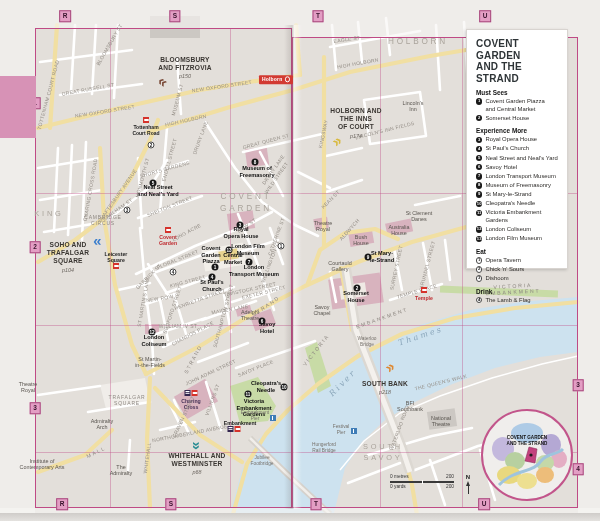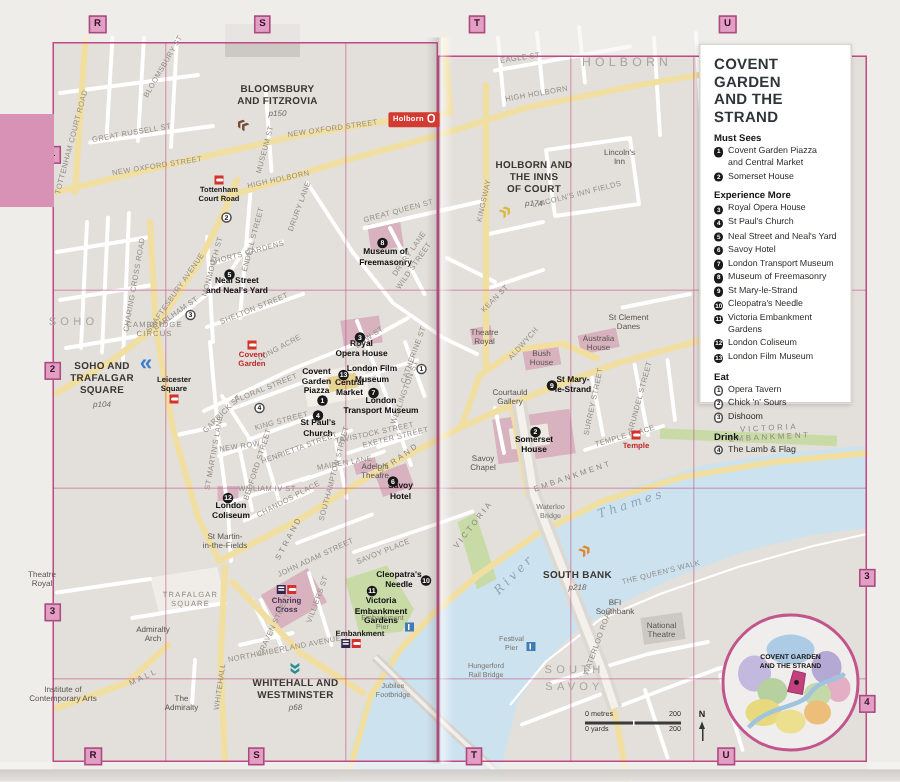--- a/index.html
+++ b/index.html
@@ -211,21 +211,23 @@
   <div class="gl" style="left:380px;top:37px;width:1px;height:471px"></div>
   <div class="gl" style="left:462px;top:37px;width:1px;height:471px"></div>
   <div class="gl" style="left:35px;top:193px;width:543px;height:1px"></div>
   <div class="gl" style="left:35px;top:325px;width:543px;height:1px"></div>
   <div class="gl" style="left:35px;top:452px;width:543px;height:1px"></div>
   <div class="frame" style="left:35px;top:28px;width:257px;height:480px"></div>
   <div class="frame" style="left:292px;top:37px;width:286px;height:471px"></div>
   <div class="gutter"></div>
 
   <div id="map-layer">
-      <div class="lbl area area-sm" style="left: 49px; top: 214px; transform: translate(-50%, -50%);">SOHO</div>
+      <div class="lbl area area-sm" style="left: 49px; top: 214px; transform: translate(-50%, -50%);">KING</div>
+      <div class="lbl area" style="left: 246px; top: 203px; transform: translate(-50%, -50%);">COVENT
+GARDEN</div>
       <div class="lbl area" style="left: 418px; top: 42px; transform: translate(-50%, -50%);">HOLBORN</div>
       <div class="lbl area area-sm" style="left: 383px; top: 452px; transform: translate(-50%, -50%);">SOUTH
 SAVOY</div>
       <div class="lbl river" style="left: 343px; top: 383px; transform: translate(-50%, -50%) rotate(-45deg);">River</div>
       <div class="lbl river" style="left: 421px; top: 336px; transform: translate(-50%, -50%) rotate(-18deg);">Thames</div>
       <div class="lbl sight" style="left: 211px; top: 255px; transform: translate(-50%, -50%);">Covent
 Garden
 Piazza</div>
       <div class="lbl sight" style="left: 233px; top: 259px; transform: translate(-50%, -50%);">Central
 Market</div>

